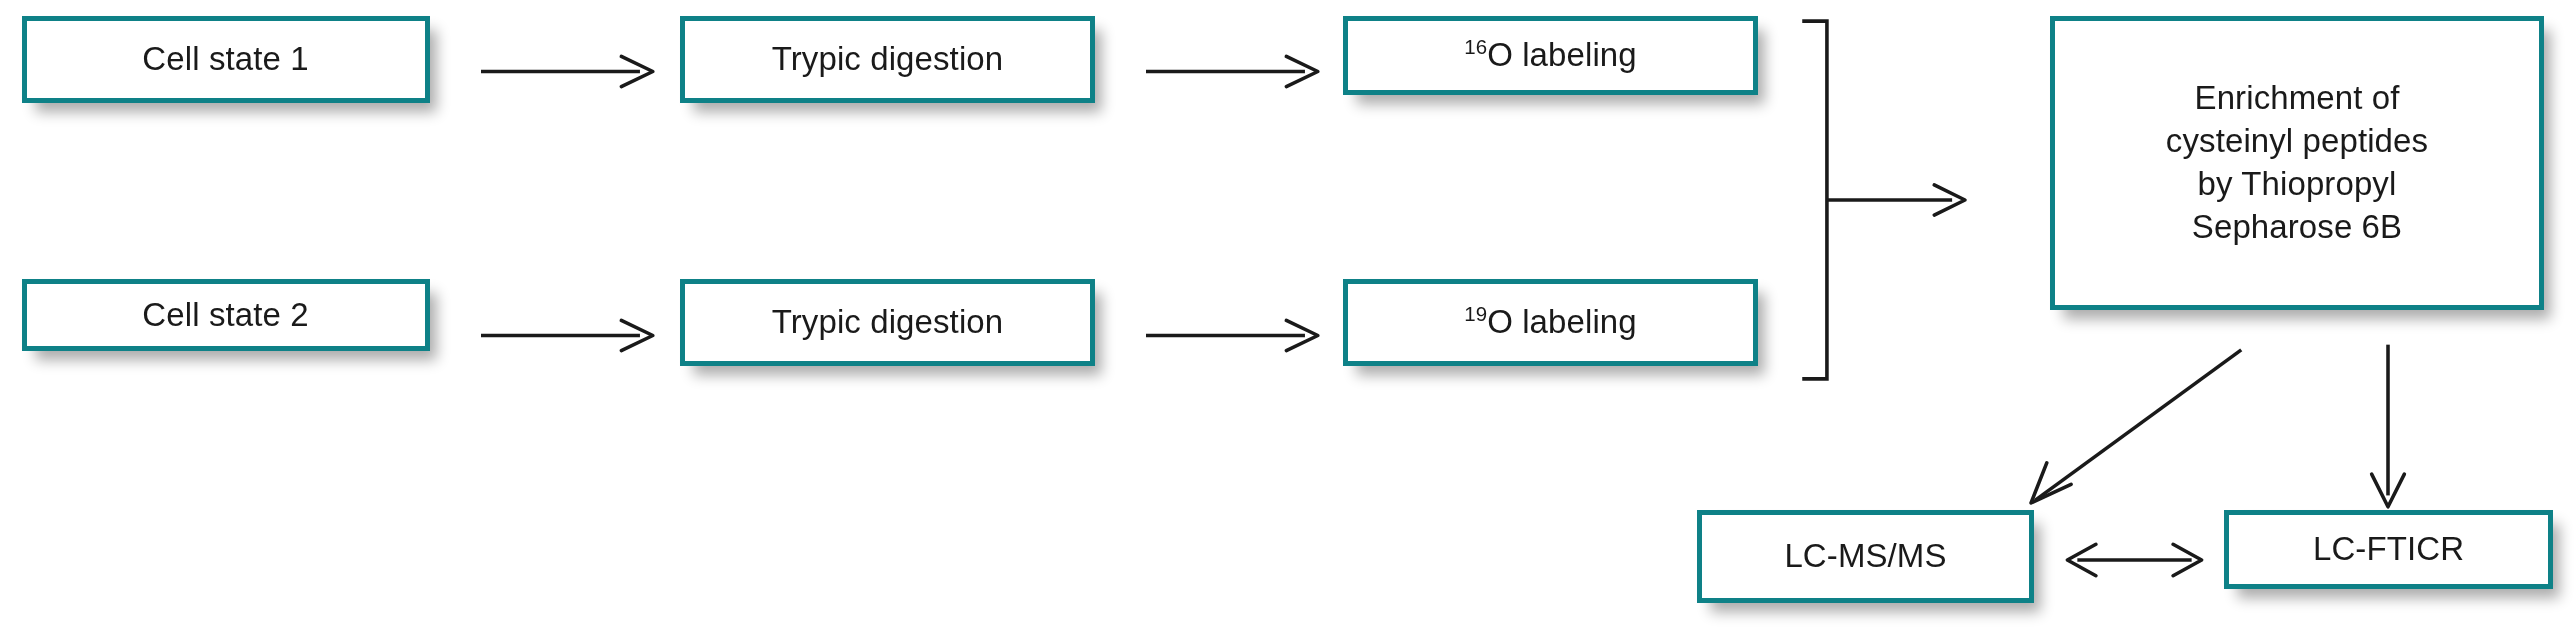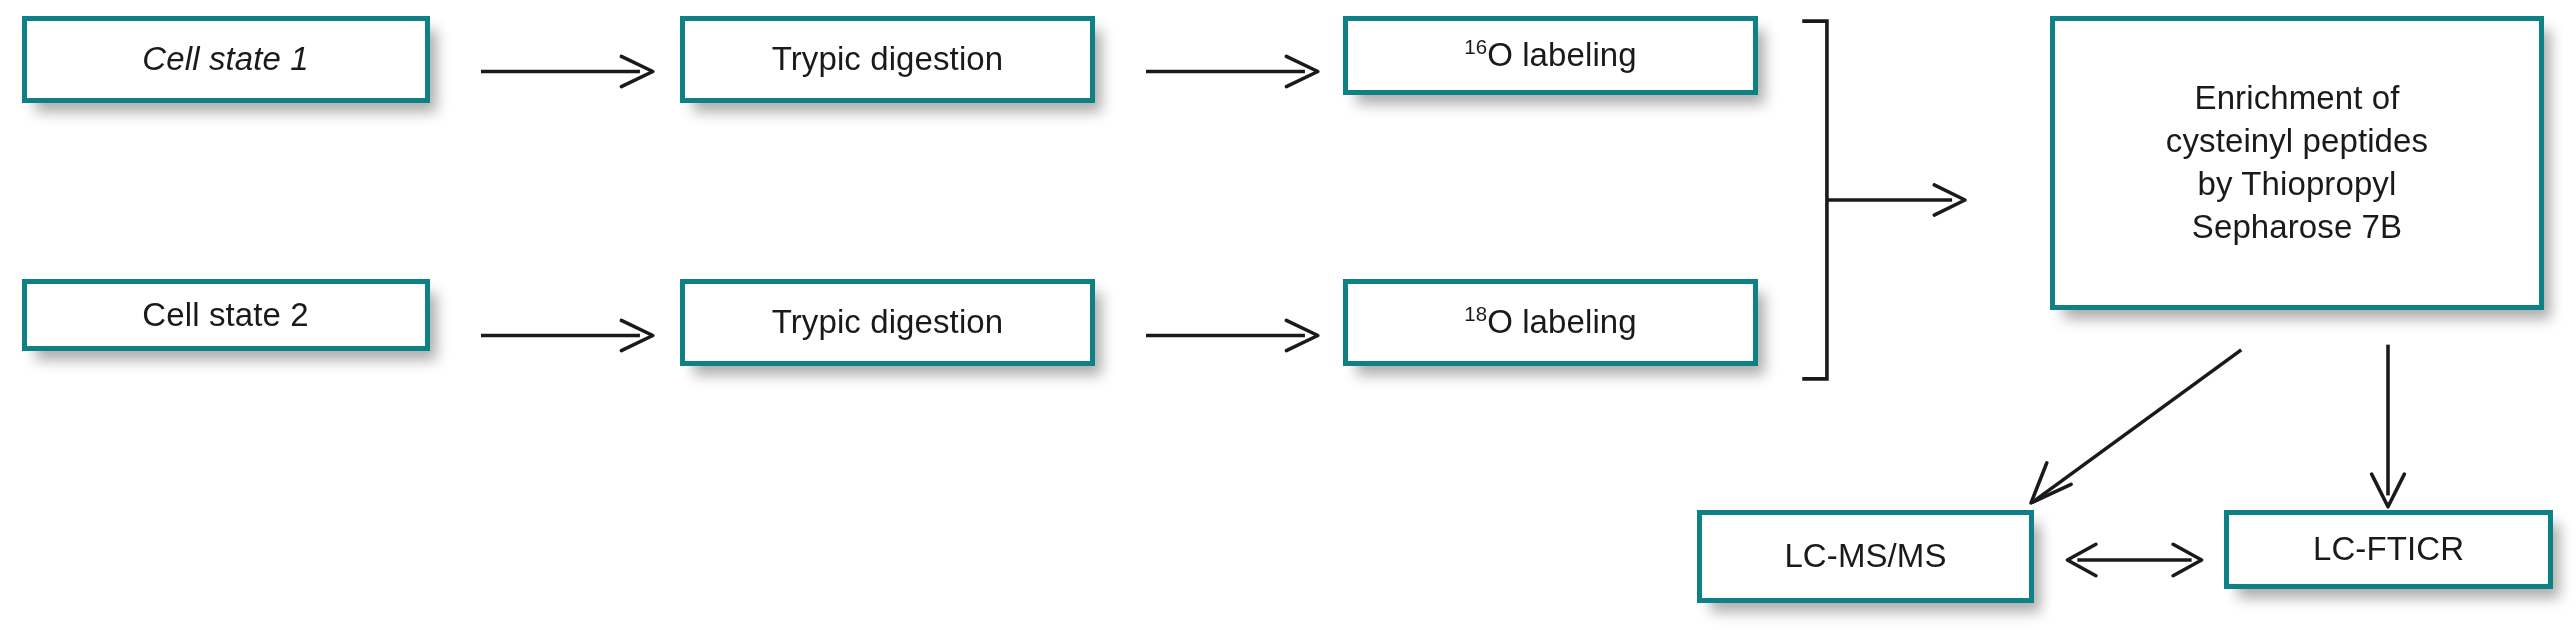--- a/index.html
+++ b/index.html
@@ -46,49 +46,49 @@
   .conn svg {
     display: block;
     overflow: visible;
   }
 </style>
 </head>
 <body>
 
 <div id="canvas">
 
-  <div class="node" style="left:21.5px; top:15.8px; width:408px; height:87px;font-style:italic;">
+  <div class="node" style="left:21.5px; top:15.8px; width:408px; height:87px;">
     <div class="node-label">Cell state 1</div>
   </div>
 
   <div class="node" style="left:680px; top:15.8px; width:415px; height:87px;">
     <div class="node-label">Trypic digestion</div>
   </div>
 
   <div class="node" style="left:1343px; top:15.8px; width:415px; height:79px;">
     <div class="node-label"><sup>16</sup>O labeling</div>
   </div>
 
   <div class="node" style="left:21.5px; top:279px; width:408px; height:72px;">
     <div class="node-label">Cell state 2</div>
   </div>
 
   <div class="node" style="left:680px; top:279px; width:415px; height:87px;">
     <div class="node-label">Trypic digestion</div>
   </div>
 
   <div class="node" style="left:1343px; top:279px; width:415px; height:87px;">
-    <div class="node-label"><sup>18</sup>O labeling</div>
+    <div class="node-label"><sup>19</sup>O labeling</div>
   </div>
 
   <div class="node" style="left:2050px; top:15.8px; width:494px; height:294px;">
     <div class="node-label">Enrichment of
 cysteinyl peptides
 by Thiopropyl
-Sepharose 7B</div>
+Sepharose 6B</div>
   </div>
 
   <div class="node" style="left:1697px; top:510px; width:337px; height:93px;justify-content:center;">
     <div class="node-label">LC-MS/MS</div>
   </div>
 
   <div class="node" style="left:2224px; top:510px; width:329px; height:79px;">
     <div class="node-label">LC-FTICR</div>
   </div>
 

